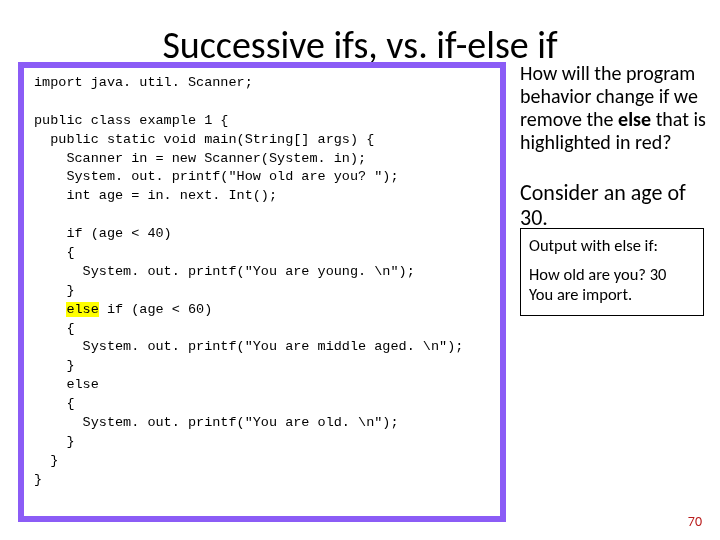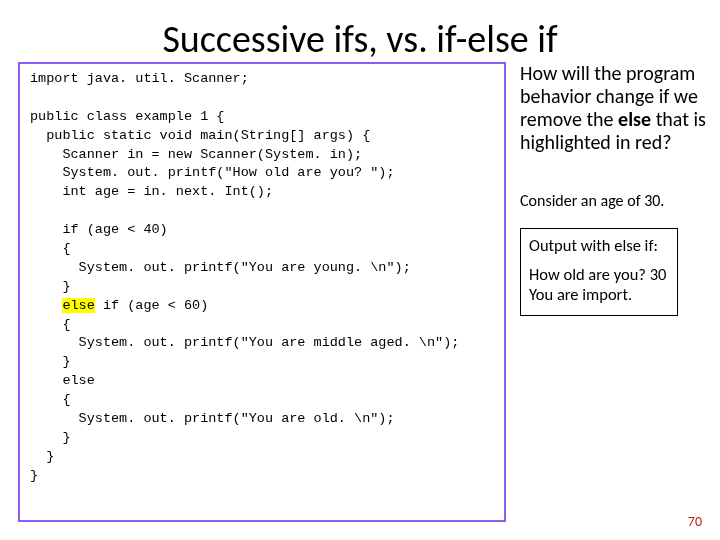--- a/index.html
+++ b/index.html
@@ -15,30 +15,30 @@
   }
   .slide {
     width: 720px;
     height: 540px;
     position: relative;
     box-sizing: border-box;
   }
   .title {
     font-size: 38px;
     text-align: center;
-    padding-top: 16px;
+    padding-top: 22px;
     font-weight: 400;
   }
   .code-box {
     position: absolute;
     left: 18px;
     top: 62px;
     width: 488px;
     height: 460px;
-    border: 2px solid #8b5cf6;
+    border: 6px solid #8b5cf6;
     box-sizing: border-box;
     padding: 6px 10px 6px 10px;
     font-family: "Courier New", monospace;
     font-size: 13.5px;
     line-height: 1.4;
     white-space: pre;
   }
   .code-box .hl {
     background: #ffff00;
   }
@@ -49,29 +49,28 @@
     width: 188px;
     font-size: 20px;
     line-height: 1.15;
   }
   .question .bold { font-weight: 700; }
   .consider {
     position: absolute;
     left: 520px;
     top: 180px;
     width: 188px;
-    font-size: 16px;
+    font-size: 22px;
     line-height: 1.15;
-    margin-top: 12px;
   }
   .output-box {
     position: absolute;
     left: 520px;
     top: 228px;
-    width: 158px;
+    width: 184px;
     border: 1px solid #000;
     padding: 6px 8px 10px 8px;
     font-size: 16.5px;
     line-height: 1.25;
     box-sizing: border-box;
   }
   .output-box .gap { height: 8px; }
   .pagenum {
     position: absolute;
     right: 18px;

